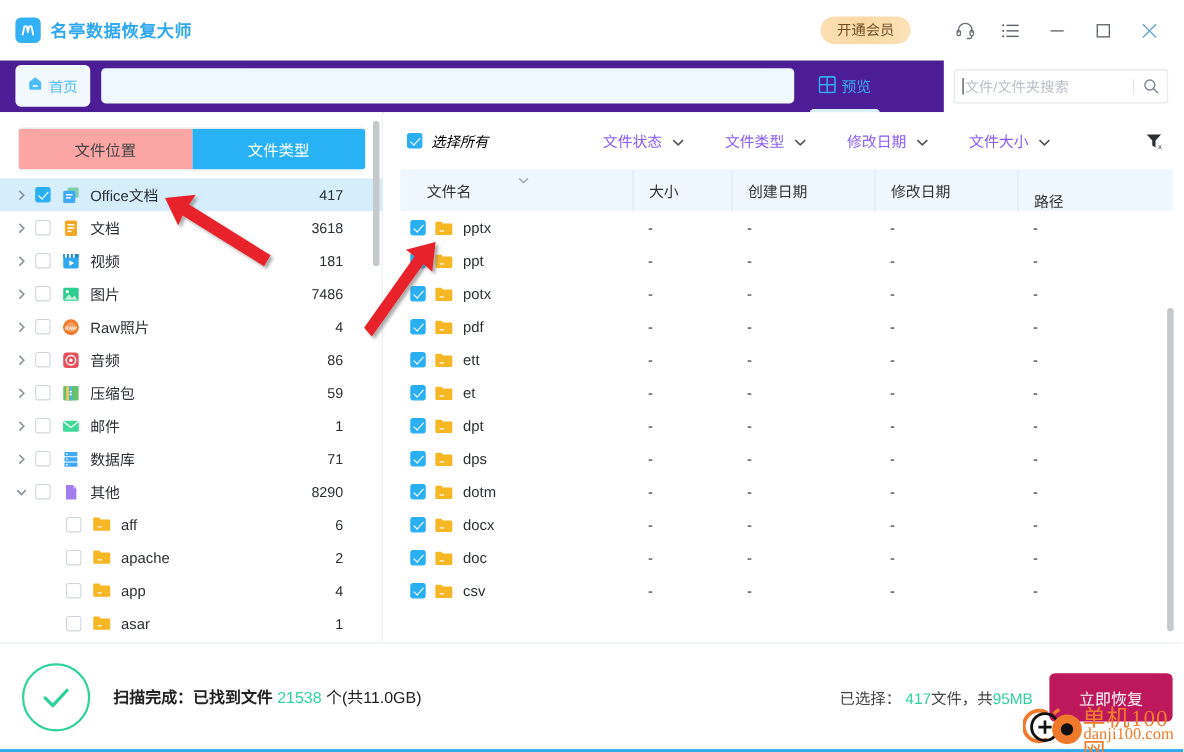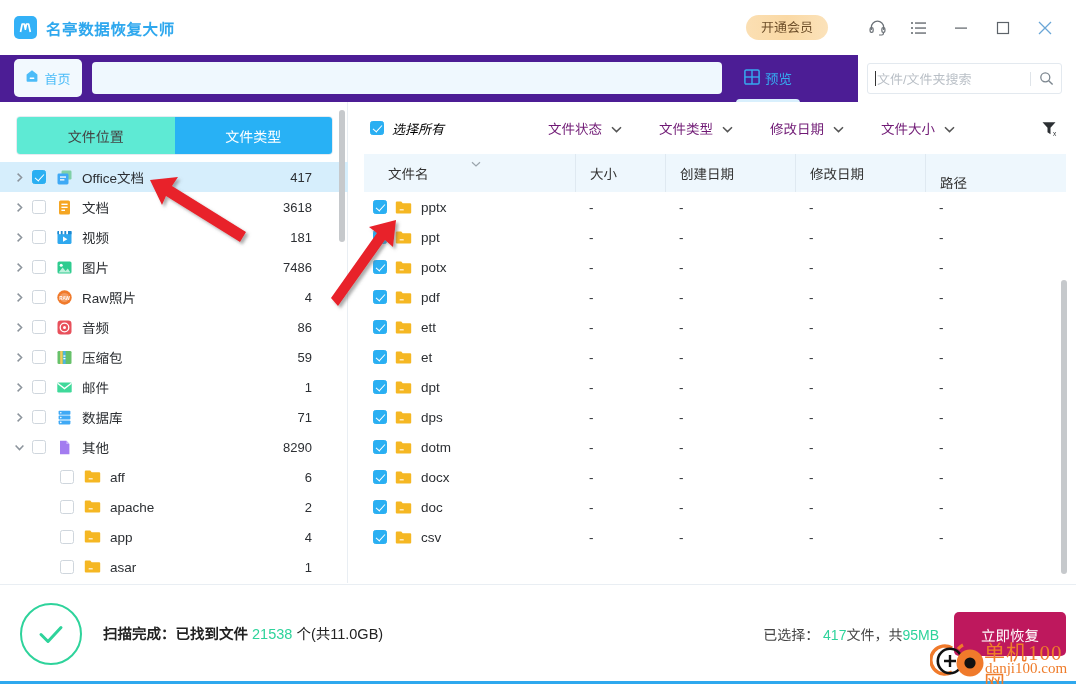--- a/index.html
+++ b/index.html
@@ -108,21 +108,21 @@
     border-right: 1px solid #e9eef3;
   }
   .side-tabs {
     position: absolute; left: 16px; top: 14px;
     width: 317px; height: 39px;
     display: flex; border-radius: 4px; overflow: hidden;
     border: 1px solid #e5ebf1;
   }
   .side-tab {
     flex: 1; display: flex; align-items: center; justify-content: center;
-    font-size: 14px; color: #444; background: #5eead4; cursor: pointer;
+    font-size: 14px; color: #444; background: #fca5a5; cursor: pointer;
   }
   .side-tab.active { background: #28b1f5; color: #ffffff; }
   .tree {
     position: absolute; left: 0; top: 60px;
     width: 348px; height: 421px;
     overflow: hidden;
   }
   .tree-row {
     position: relative;
     height: 30px; display: flex; align-items: center;
@@ -166,21 +166,21 @@
   }
   .filterbar {
     position: absolute; left: 0; top: 0; width: 727px; height: 52px;
     display: flex; align-items: center;
   }
   .sel-all { display: flex; align-items: center; margin-left: 21px; cursor:pointer; }
   .sel-all .cb { margin-right: 8px; }
   .sel-all-label { font-size: 13px; color: #000000; font-style: italic; }
   .fdrop {
     display: flex; align-items: center; gap: 9px;
-    font-size: 13.5px; color: #701a75; cursor: pointer;
+    font-size: 13.5px; color: #8b5cf6; cursor: pointer;
   }
   .filter-x {
     position: absolute; right: 16px; top: 17px;
     width: 20px; height: 20px; cursor: pointer;
   }
   .thead {
     position: absolute; left: 15px; top: 52px;
     width: 702px; height: 38px;
     background: #eef7fd;
     display: flex; align-items: center;

